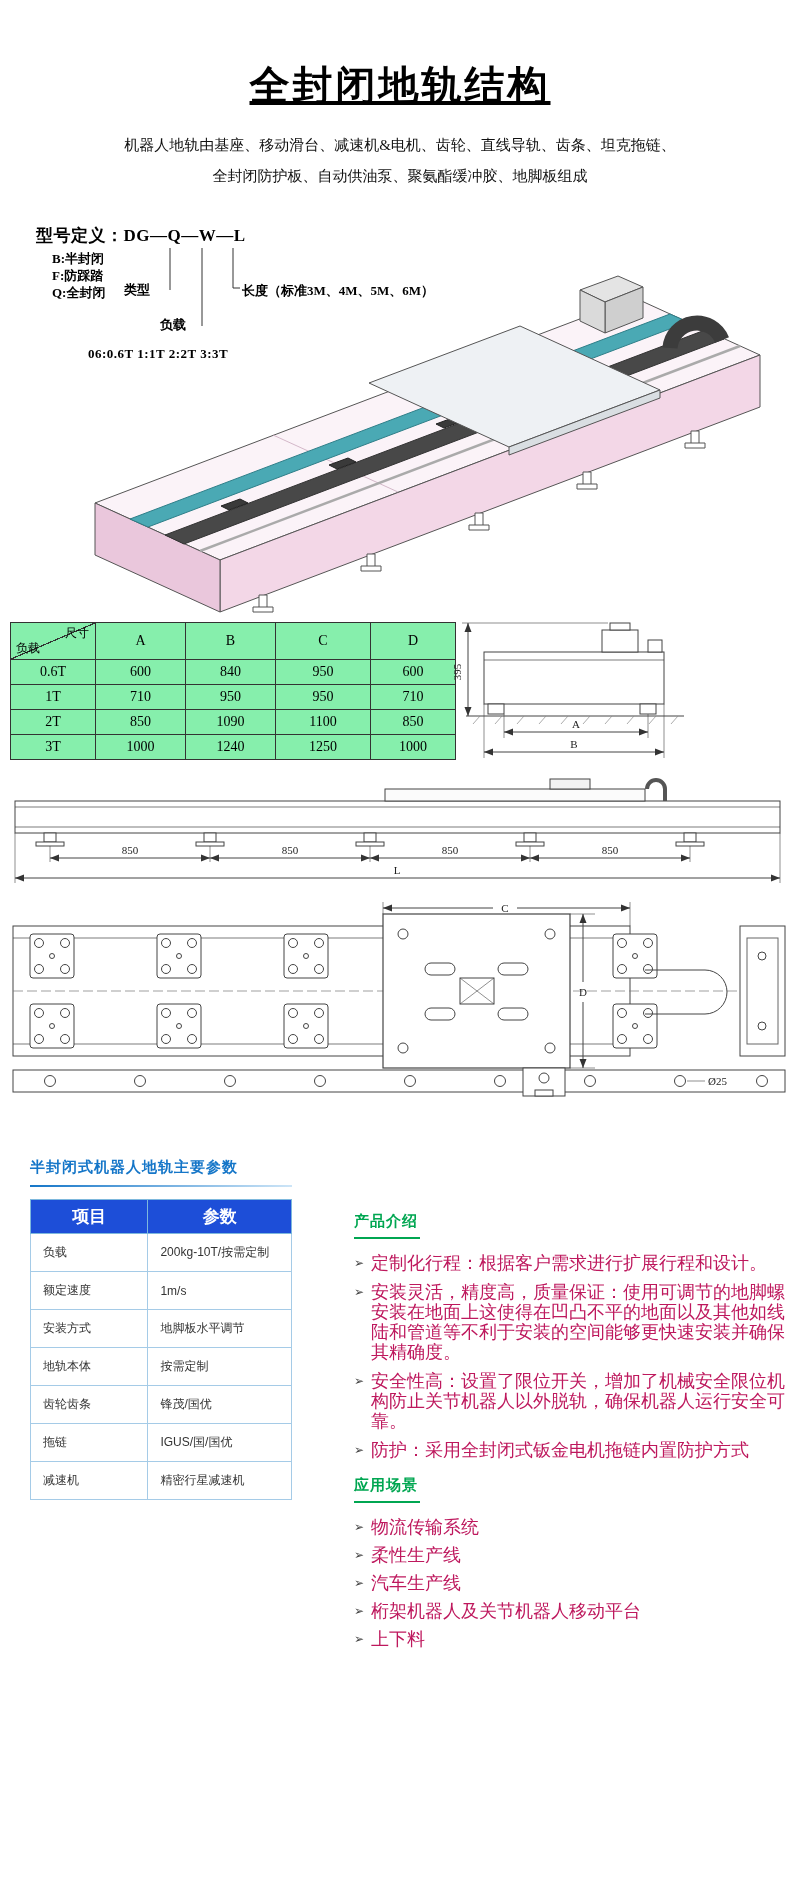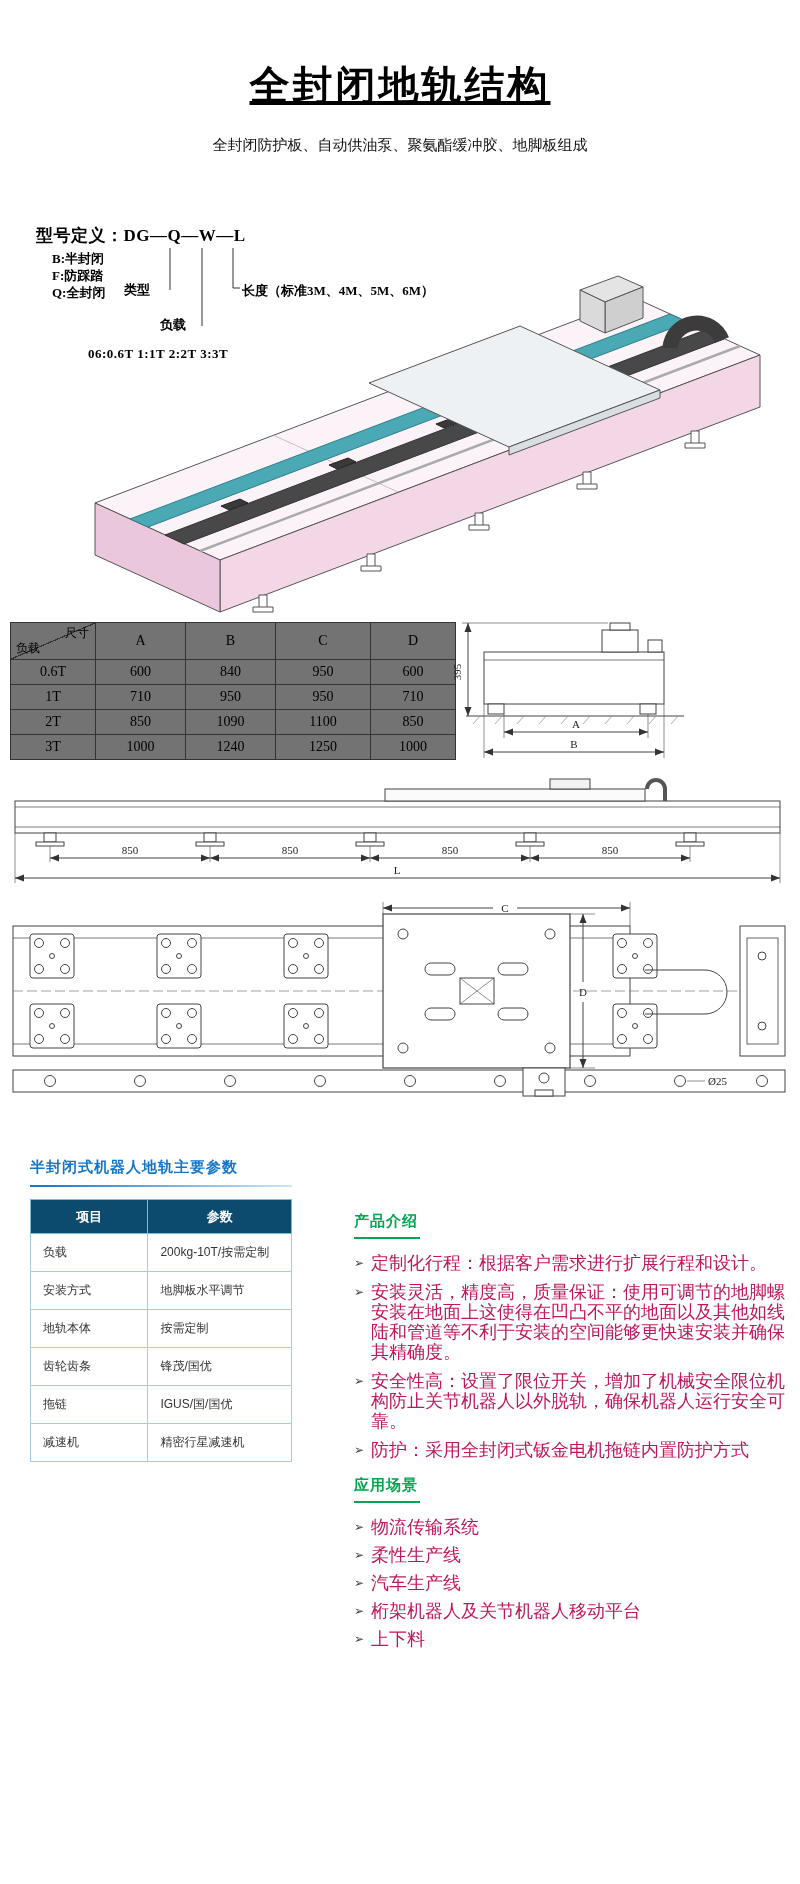--- a/index.html
+++ b/index.html
@@ -28,59 +28,60 @@
   .sidev-wrap{ position:absolute; left:452px; top:610px; }
   .elev-wrap { position:absolute; left:5px;   top:776px; }
   .plan-wrap { position:absolute; left:5px;   top:898px; }
 
   svg text { font-family:"Liberation Serif", serif; font-size:11px; fill:#222; }
 
   
   .dim-table { position:absolute; left:10px; top:622px; border-collapse:collapse;
                table-layout:fixed; font-family:"Liberation Serif", serif; }
   .dim-table th, .dim-table td { border:1px solid #333; text-align:center;
-               font-size:14px; font-weight:normal; color:#000; background:#737373;margin-top:44px; }
+               font-size:14px; font-weight:normal; color:#000; background:#86efac;margin-top:44px; }
   .dim-table thead th { height:37px; }
   .dim-table tbody td { height:25px; }
   .corner-cell { position:relative; padding:0; }
   .corner-cell .diag { position:absolute; inset:0;
       background:linear-gradient(to bottom right, transparent calc(50% - 0.6px), #333 calc(50% - 0.6px), #333 calc(50% + 0.6px), transparent calc(50% + 0.6px)); }
   .corner-cell .t { position:absolute; top:2px; right:6px; font-size:12px; }
   .corner-cell .b { position:absolute; bottom:2px; left:5px; font-size:12px; }
 
   
   .left-col  { position:absolute; left:30px;  top:1158px; width:262px; }
   .right-col { position:absolute; left:330px; top:1212px; width:448px;margin-left:24px; }
   .sec-title-blue  { color:#1576c8; font-size:15px; font-weight:bold; letter-spacing:1px; }
   .hr-blue  { height:2px; margin-top:8px; background:linear-gradient(to right,#1576c8,#cde5f7); }
   .sec-title-green { color:#00a651; font-size:15px; font-weight:bold; letter-spacing:1px; }
   .hr-green { width:66px; height:2px; margin-top:6px; background:#00a651; }
 
   .param-table { width:100%; border-collapse:collapse; margin-top:12px; }
-  .param-table th { background:#0c4a6e; color:#fff; font-size:13px; font-weight:bold;
+  .param-table th { background:#1d4ed8; color:#fff; font-size:17px; font-weight:bold;
                     height:34px; border:1px solid #7db8dd; text-align:center; }
   .param-table td { border:1px solid #a5cbe7; font-size:12px; color:#333;
                     height:38px; padding-left:12px; background:#fff; }
   .param-table .c-item { width:45%; }
 
   .arrow-list { margin-top:14px; }
   .arrow-item { display:flex; margin-bottom:9px; }
   .arrow-item .bullet { color:#444; font-size:12px; line-height:20px; margin-right:7px; flex:none; }
   .arrow-item .txt { font-size:18px; color:#be185d; line-height:20px; flex:1; }
   .scen-title { margin-top:16px; }
   .scen-list .arrow-item { margin-bottom:8px; }
 </style>
 </head>
 <body>
 
 <div class="page">
 
   <h1 class="title">全封闭地轨结构</h1>
 
   <div class="subtitle">
+    <div>机器人地轨由基座、移动滑台、减速机&amp;电机、齿轮、直线导轨、齿条、坦克拖链、</div>
     <div>全封闭防护板、自动供油泵、聚氨酯缓冲胶、地脚板组成</div>
   </div>
 
   <div class="model-def">
     <svg class="md-lines" width="440" height="152">
       <g stroke="#333" stroke-width="1" fill="none">
         <path d="M140,24 V66"></path>
         <path d="M172,24 V102"></path>
         <path d="M203,24 V64 H210"></path>
       </g>
@@ -429,20 +430,24 @@
           <th class="c-item">项目</th>
           <th>参数</th>
         </tr>
       </thead>
       <tbody>
         <tr>
             <td>负载</td>
             <td>200kg-10T/按需定制</td>
           </tr>
         <tr>
+            <td>额定速度</td>
+            <td>1m/s</td>
+          </tr>
+        <tr>
             <td>安装方式</td>
             <td>地脚板水平调节</td>
           </tr>
         <tr>
             <td>地轨本体</td>
             <td>按需定制</td>
           </tr>
         <tr>
             <td>齿轮齿条</td>
             <td>锋茂/国优</td>

